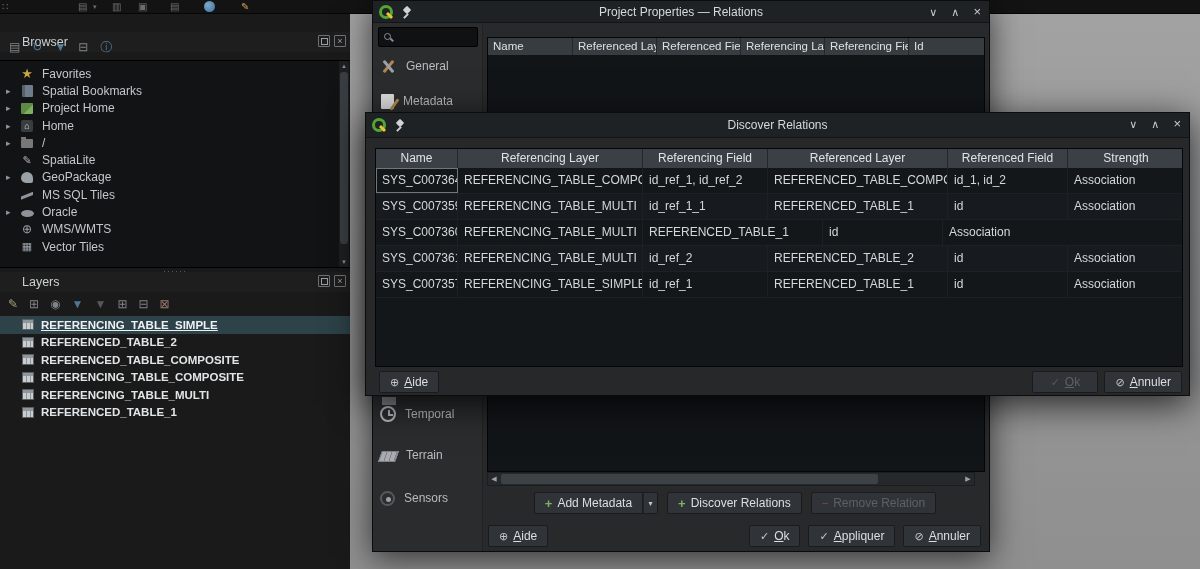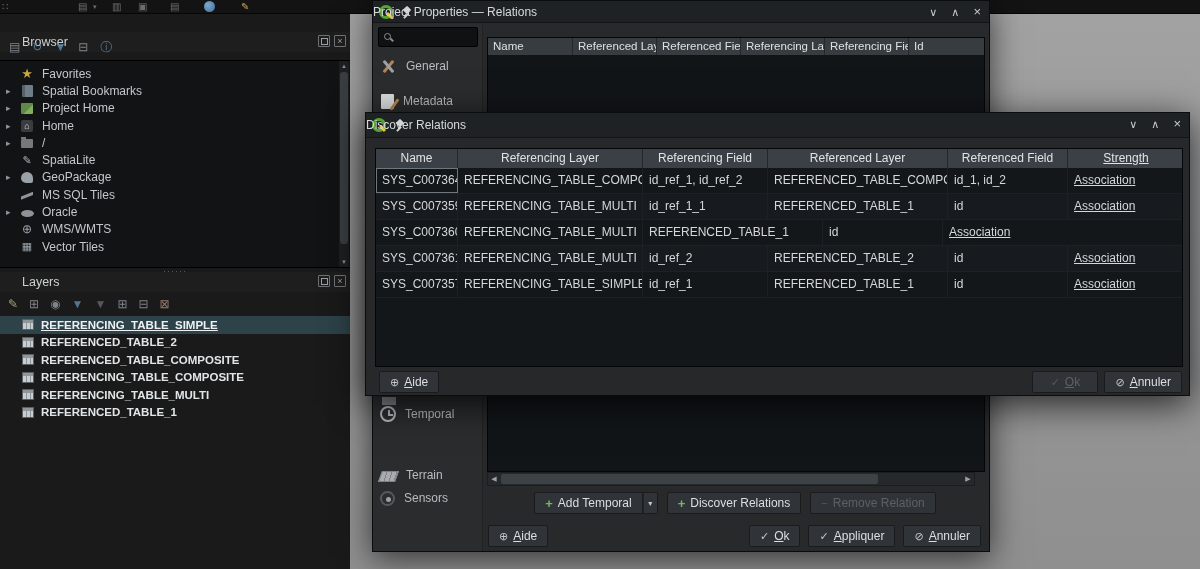--- a/index.html
+++ b/index.html
@@ -65,21 +65,21 @@
   .litem .lbl { margin-left:7px; font-weight:bold; font-size:11.5px; color:#e2e5e7; }
   .litem.selected { background:#2d4249; }
   .litem.selected .lbl { text-decoration:underline; color:#eef1f3; }
   .tbl-ico { width:12px; height:11px; background:#c9cdd0; border:1px solid #5a5f63; position:relative; flex:none; }
   .tbl-ico::before { content:""; position:absolute; left:0; right:0; top:0; height:3px; background:#8f979c; }
   .tbl-ico::after { content:""; position:absolute; top:0; bottom:0; left:3px; width:1px; background:#8f979c; box-shadow:4px 0 0 #8f979c; }
 
   
   .dialog { position:absolute; background:#28292b; border:1px solid #0b0c0d; box-shadow:0 6px 30px rgba(0,0,0,.65); }
   .titlebar { position:relative; height:22px; background:#1e2225; border-bottom:1px solid #121416; display:flex; align-items:center; }
-  .titlebar .title { position:absolute; left:0; right:0; color:#d6d9db; font-size:12px; }
+  .titlebar .title { position:absolute; left:0; right:0; text-align:center; color:#d6d9db; font-size:12px; }
   .qlogo { position:relative; width:14px; height:14px; border-radius:50%; border:3px solid #55a630; margin-left:6px; flex:none; }
   .qlogo::after { content:""; position:absolute; width:7px; height:3px; background:#e8c531; transform:rotate(45deg); right:-3px; bottom:-1px; }
   .pin { position:relative; width:11px; height:12px; margin-left:9px; flex:none; }
   .pin::before { content:""; position:absolute; width:6px; height:6px; background:#cfd3d6; border-radius:1px; transform:rotate(45deg); left:2px; top:1px; }
   .pin::after { content:""; position:absolute; width:2px; height:6px; background:#cfd3d6; left:3px; bottom:-1px; transform:rotate(45deg); }
   .winctl { position:absolute; right:8px; top:0; height:22px; display:flex; gap:14px; align-items:center; color:#c9ccce; }
   .winctl span { font-size:11px; line-height:22px; }
 
   .btn { display:inline-flex; align-items:center; gap:5px; height:22px; padding:0 10px; background:#303439; border:1px solid #191b1d; border-radius:2px; color:#dcdfe1; font-size:12px; white-space:nowrap; }
   .btn .bic { font-size:11px; color:#c4c8cb; }
@@ -128,21 +128,21 @@
   .dr-table { position:absolute; left:9px; top:35px; width:808px; height:219px; background:#14171a; border:1px solid #050607; }
   .dr-thead { display:flex; height:19px; background:#3b4046; }
   .dr-thead .hc { border-right:1px solid #24282c; text-align:center; line-height:19px; font-size:12px; color:#e0e3e5; white-space:nowrap; overflow:hidden; flex:none; }
   .dr-row { display:flex; height:26px; border-bottom:1px solid #1d2125; }
   .dr-row.alt { background:#171a1e; }
   .dr-row .c { border-right:1px solid #1d2125; padding-left:6px; line-height:25px; font-size:12px; color:#d5d8db; white-space:nowrap; overflow:hidden; flex:none; }
   .dr-row .c.focus { outline:1px solid #6f777e; outline-offset:-1px; }
   .dr-bottom { position:absolute; left:0; right:0; top:254px; height:30px; display:flex; align-items:center; padding:0 7px 0 13px; }
   .dr-bottom .right { margin-left:auto; display:flex; gap:6px; }
 
-  .w-name{width:82px;} .w-rcl{width:185px;} .w-rcf{width:125px;} .w-rdl{width:180px;} .w-rdf{width:120px;} .w-str{width:116px; border-right:none !important;text-decoration:underline;}
+  .w-name{width:82px;} .w-rcl{width:185px;} .w-rcf{width:125px;} .w-rdl{width:180px;} .w-rdf{width:120px;} .w-str{width:116px; border-right:none !important;}
   .pw-name{width:85px;} .pw-c{width:84px;} .pw-id{flex:1 !important; border-right:none !important;}
 </style>
 </head>
 <body>
 
 <div class="screen">
 
   <div class="topbar">
     <span class="tico" style="left:2px">∷</span>
     <span class="tico" style="left:78px">▤</span>
@@ -315,21 +315,21 @@
         <span class="sic sic-metadata"></span>
         <span>Metadata</span>
       </div>
       <div class="pp-item" style="top:372px; height:12px">
         <span class="sic sic-clipped"></span>
       </div>
       <div class="pp-item" style="top:380px">
         <span class="sic sic-temporal"></span>
         <span>Temporal</span>
       </div>
-      <div class="pp-item" style="top:441px">
+      <div class="pp-item" style="top:421px">
         <span class="sic sic-terrain"></span>
         <span>Terrain</span>
       </div>
       <div class="pp-item" style="top:464px">
         <span class="sic sic-sensors"></span>
         <span>Sensors</span>
       </div>
     </div>
 
     <div class="pp-table">
@@ -345,21 +345,21 @@
 
     <div class="pp-hscroll">
       <span class="sa lf">◀</span>
       <span class="thumb"></span>
       <span class="sa rt">▶</span>
     </div>
 
     <div class="pp-relbtns">
       <span class="btn attach">
         <span class="bic green">+</span>
-        <span>Add Temporal</span>
+        <span>Add Metadata</span>
       </span>
       <span class="split-arrow">▾</span>
       <span class="btn">
         <span class="bic green">+</span>
         <span>Discover Relations</span>
       </span>
       <span class="btn disabled">
         <span class="bic" style="color:#7a4b45">−</span>
         <span>Remove Relation</span>
       </span>

